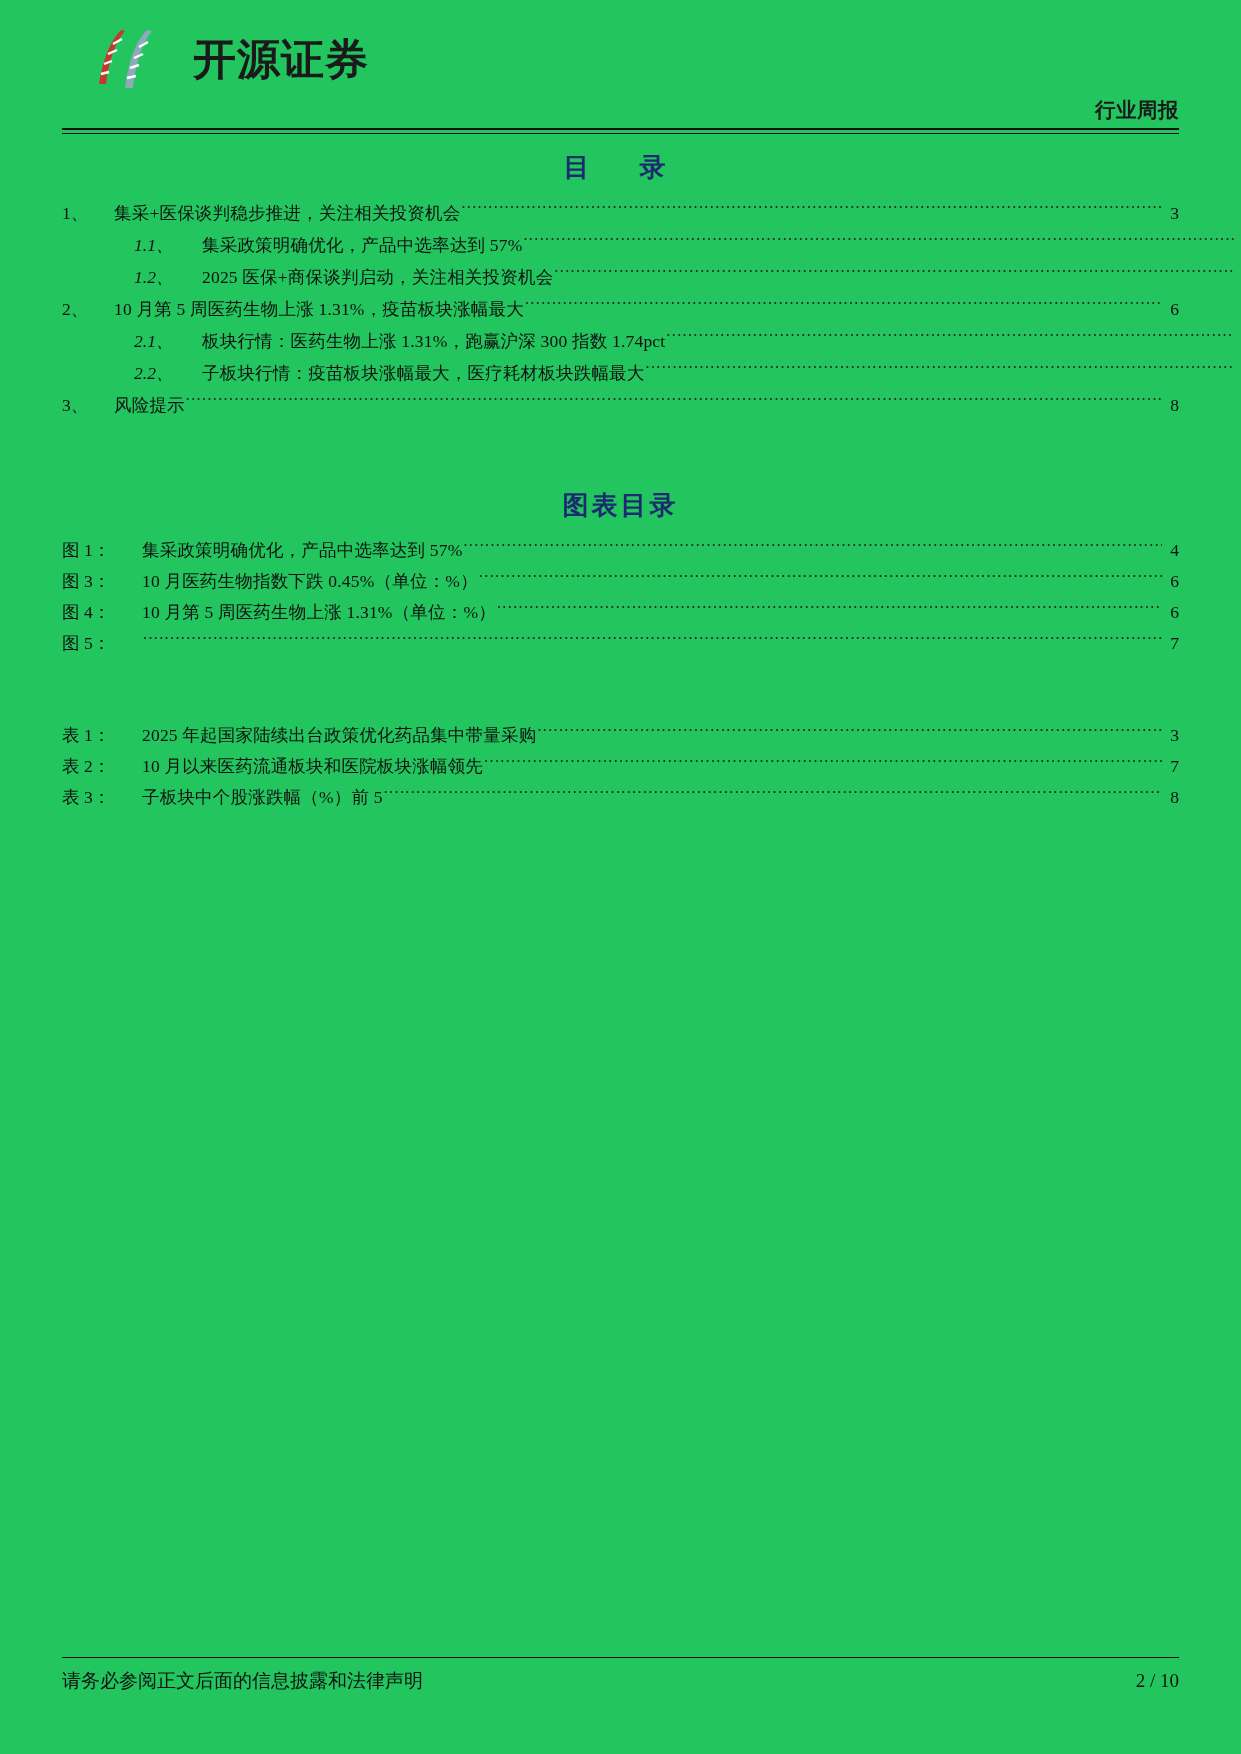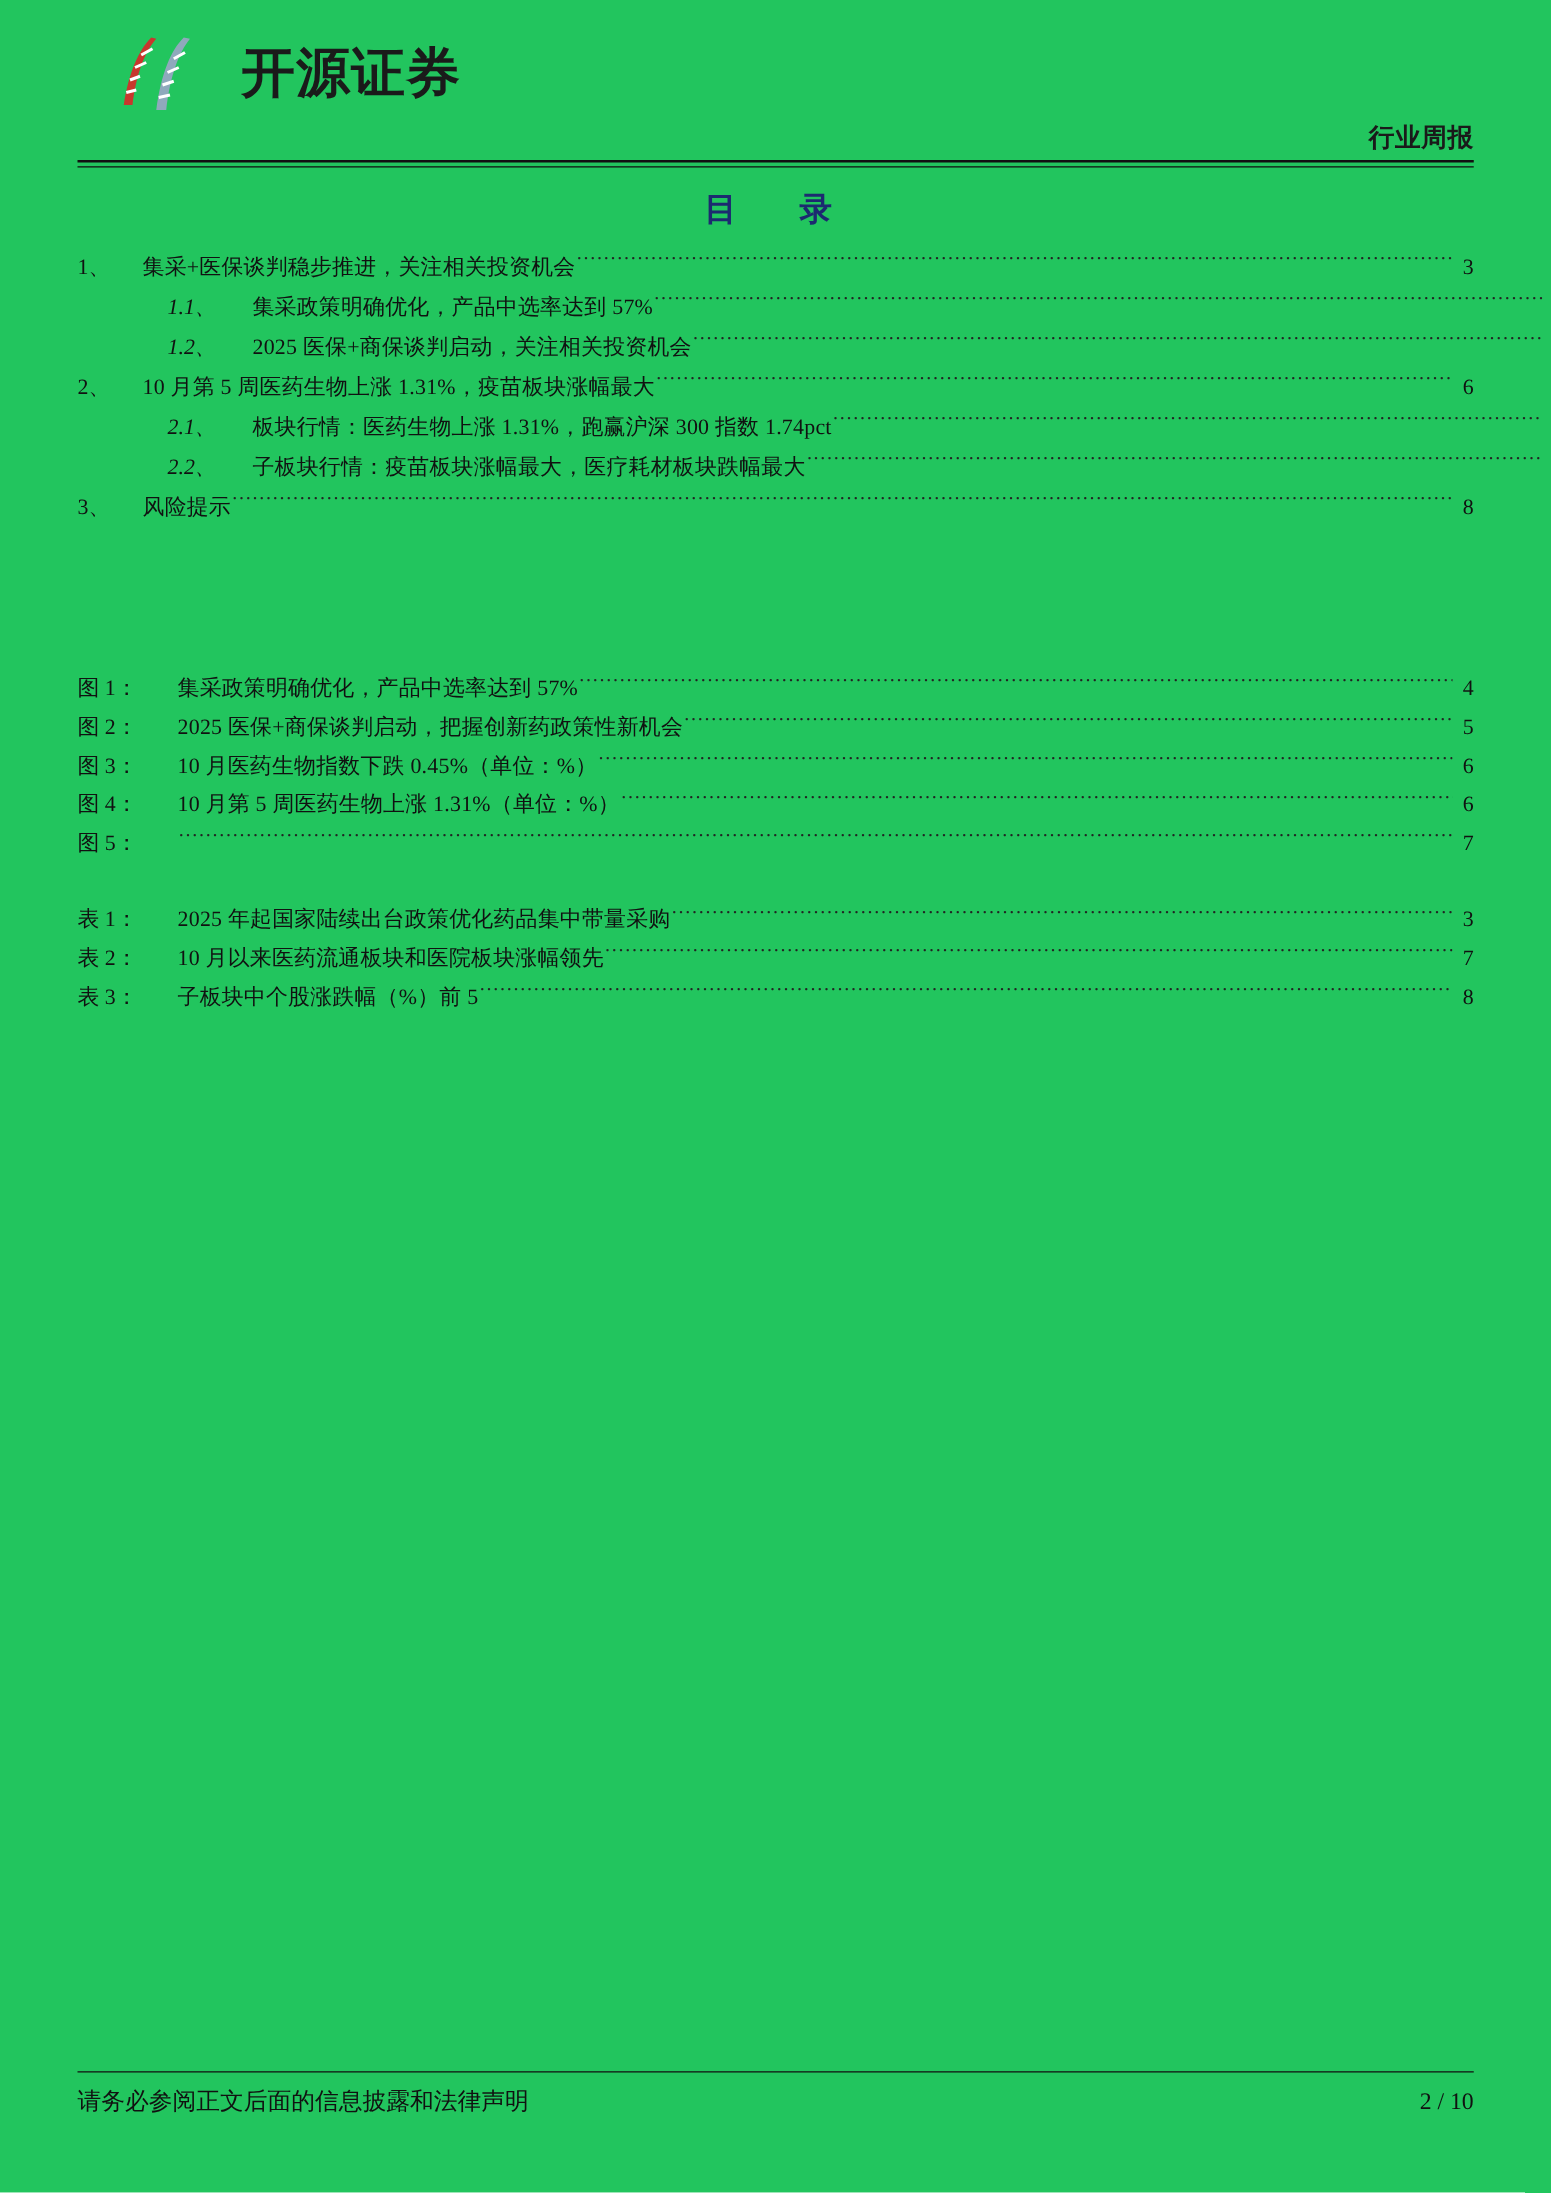--- a/index.html
+++ b/index.html
@@ -252,33 +252,28 @@
         <span class="toc-page">7</span>
       </div>
       <div class="toc-row lvl1">
         <span class="toc-num w1">3、</span>
         <span class="toc-label">风险提示</span>
         <span class="toc-dots"></span>
         <span class="toc-page">8</span>
       </div>
     </div>
 
+  <div class="section-title" id="figtab-title">图表目录</div>
 
   <div class="toc-block" id="fig-list">
       <div class="toc-row lvl1">
         <span class="toc-num wfig">图 1：</span>
         <span class="toc-label">集采政策明确优化，产品中选率达到 57%</span>
         <span class="toc-dots"></span>
         <span class="toc-page">4</span>
-      </div>
-      <div class="toc-row lvl1">
-        <span class="toc-num wfig">图 2：</span>
-        <span class="toc-label">2025 医保+商保谈判启动，把握创新药政策性新机会</span>
-        <span class="toc-dots"></span>
-        <span class="toc-page">5</span>
       </div>
       <div class="toc-row lvl1">
         <span class="toc-num wfig">图 3：</span>
         <span class="toc-label">10 月医药生物指数下跌 0.45%（单位：%）</span>
         <span class="toc-dots"></span>
         <span class="toc-page">6</span>
       </div>
       <div class="toc-row lvl1">
         <span class="toc-num wfig">图 4：</span>
         <span class="toc-label">10 月第 5 周医药生物上涨 1.31%（单位：%）</span>

